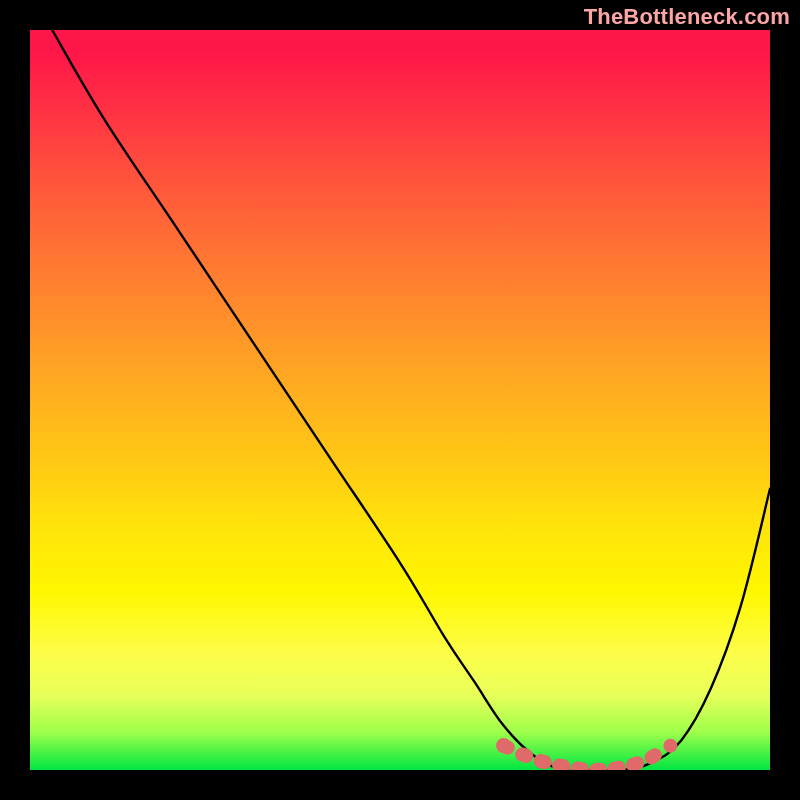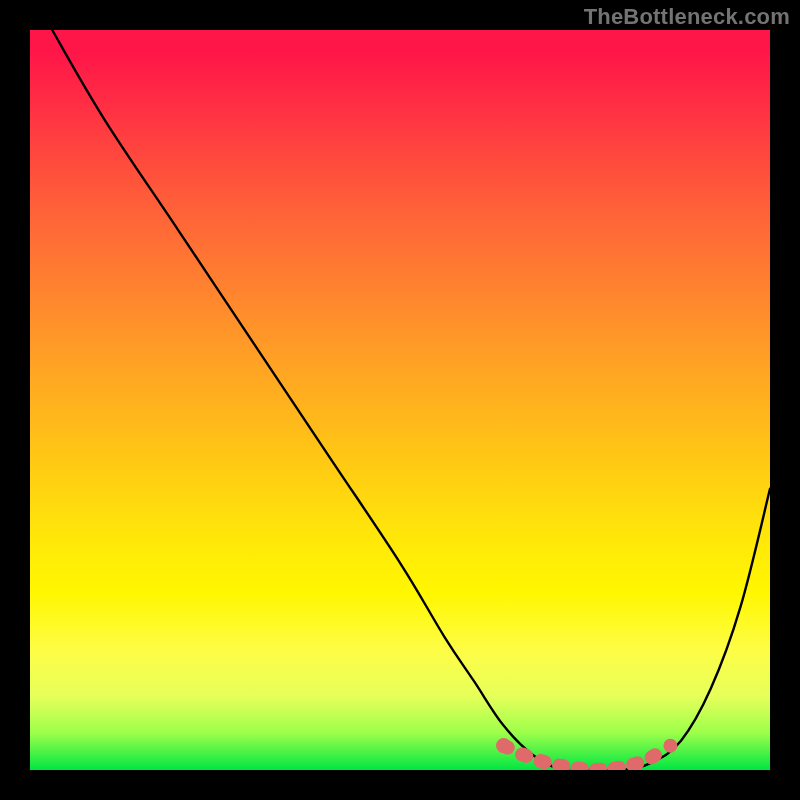--- a/index.html
+++ b/index.html
@@ -16,21 +16,21 @@
     left: 0;
     top: 0;
     width: 800px;
     height: 800px;
     background: #000;
   }
   .watermark {
     position: absolute;
     top: 4px;
     right: 10px;
-    color: #737373;
+    color: #fca5a5;
     font-size: 22px;
     font-weight: 600;
     letter-spacing: 0.2px;
     z-index: 30;
   }
   .plot {
     position: absolute;
     left: 30px;
     top: 30px;
     width: 740px;

